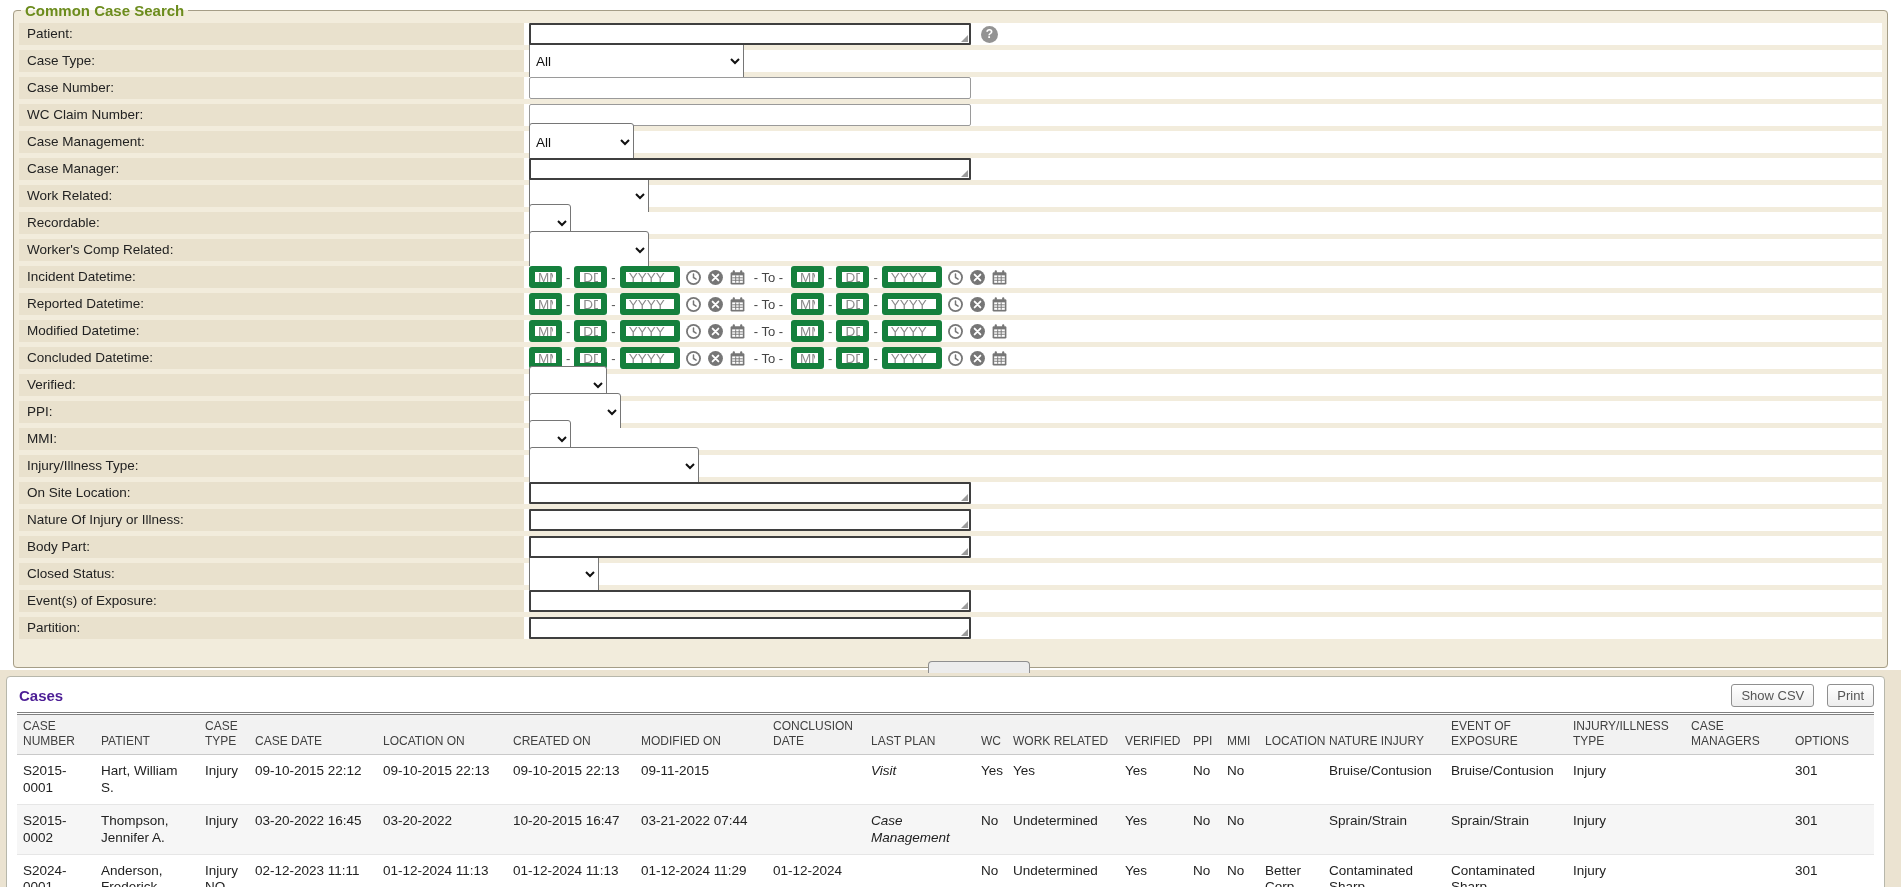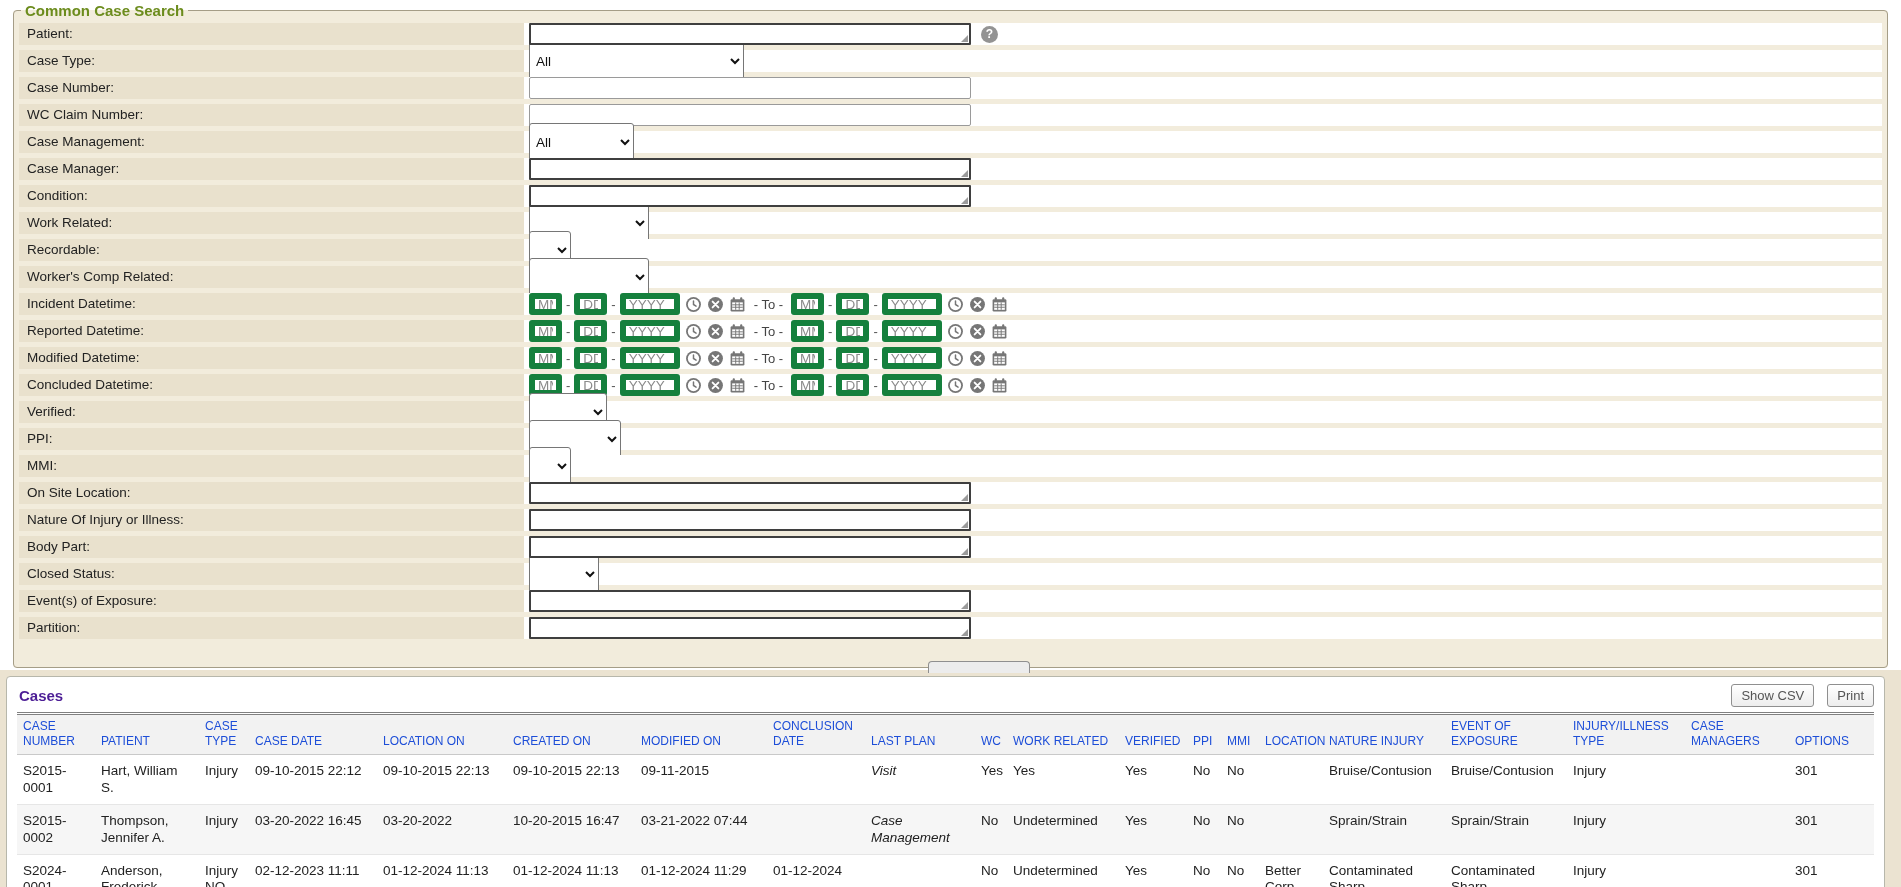--- a/index.html
+++ b/index.html
@@ -114,21 +114,21 @@
   .cases-buttons { display: flex; gap: 13px; }
   .btn {
     font: 13px "Liberation Sans", sans-serif; color: #555;
     background: linear-gradient(#ffffff, #ededed);
     border: 1px solid #8f8f8f; border-radius: 3px;
     padding: 3px 9px; cursor: pointer;
   }
 
   table.cases { width: 100%; border-collapse: collapse; table-layout: fixed; }
   table.cases th {
-    background: #f2f2f2; color: #1d4ed8;
+    background: #f2f2f2; color: #404040;
     font-size: 12px; font-weight: normal; text-align: left;
     vertical-align: bottom;
     padding: 4px 6px 5px 6px;
     border-bottom: 1px solid #c9c9c9;
     line-height: 1.25;
   }
   table.cases td {
     font-size: 13.5px; color: #222;
     vertical-align: top; text-align: left;
     padding: 8px 6px 7px 6px;
@@ -183,26 +183,20 @@
       </div>
     </div>
 
     <div class="frow">
       <div class="flabel">Case Manager:</div>
       <div class="ffield">
         <span class="grip-box"><input type="text" value="" style=""></span>
       </div>
     </div>
 
-    <div class="frow">
-      <div class="flabel">Condition:</div>
-      <div class="ffield">
-        <span class="grip-box"><input type="text" value="" style=""></span>
-      </div>
-    </div>
 
     <div class="frow">
       <div class="flabel">Work Related:</div>
       <div class="ffield">
         <select class="sel w120"><option></option></select>
       </div>
     </div>
 
     <div class="frow">
       <div class="flabel">Recordable:</div>
@@ -428,20 +422,26 @@
       </div>
     </div>
 
     <div class="frow">
       <div class="flabel">MMI:</div>
       <div class="ffield">
         <select class="sel w42"><option></option></select>
       </div>
     </div>
 
+    <div class="frow">
+      <div class="flabel">Injury/Illness Type:</div>
+      <div class="ffield">
+        <select class="sel w170"><option></option></select>
+      </div>
+    </div>
 
     <div class="frow">
       <div class="flabel">On Site Location:</div>
       <div class="ffield">
         <span class="grip-box"><input type="text" value="" style=""></span>
       </div>
     </div>
 
     <div class="frow">
       <div class="flabel">Nature Of Injury or Illness:</div>

